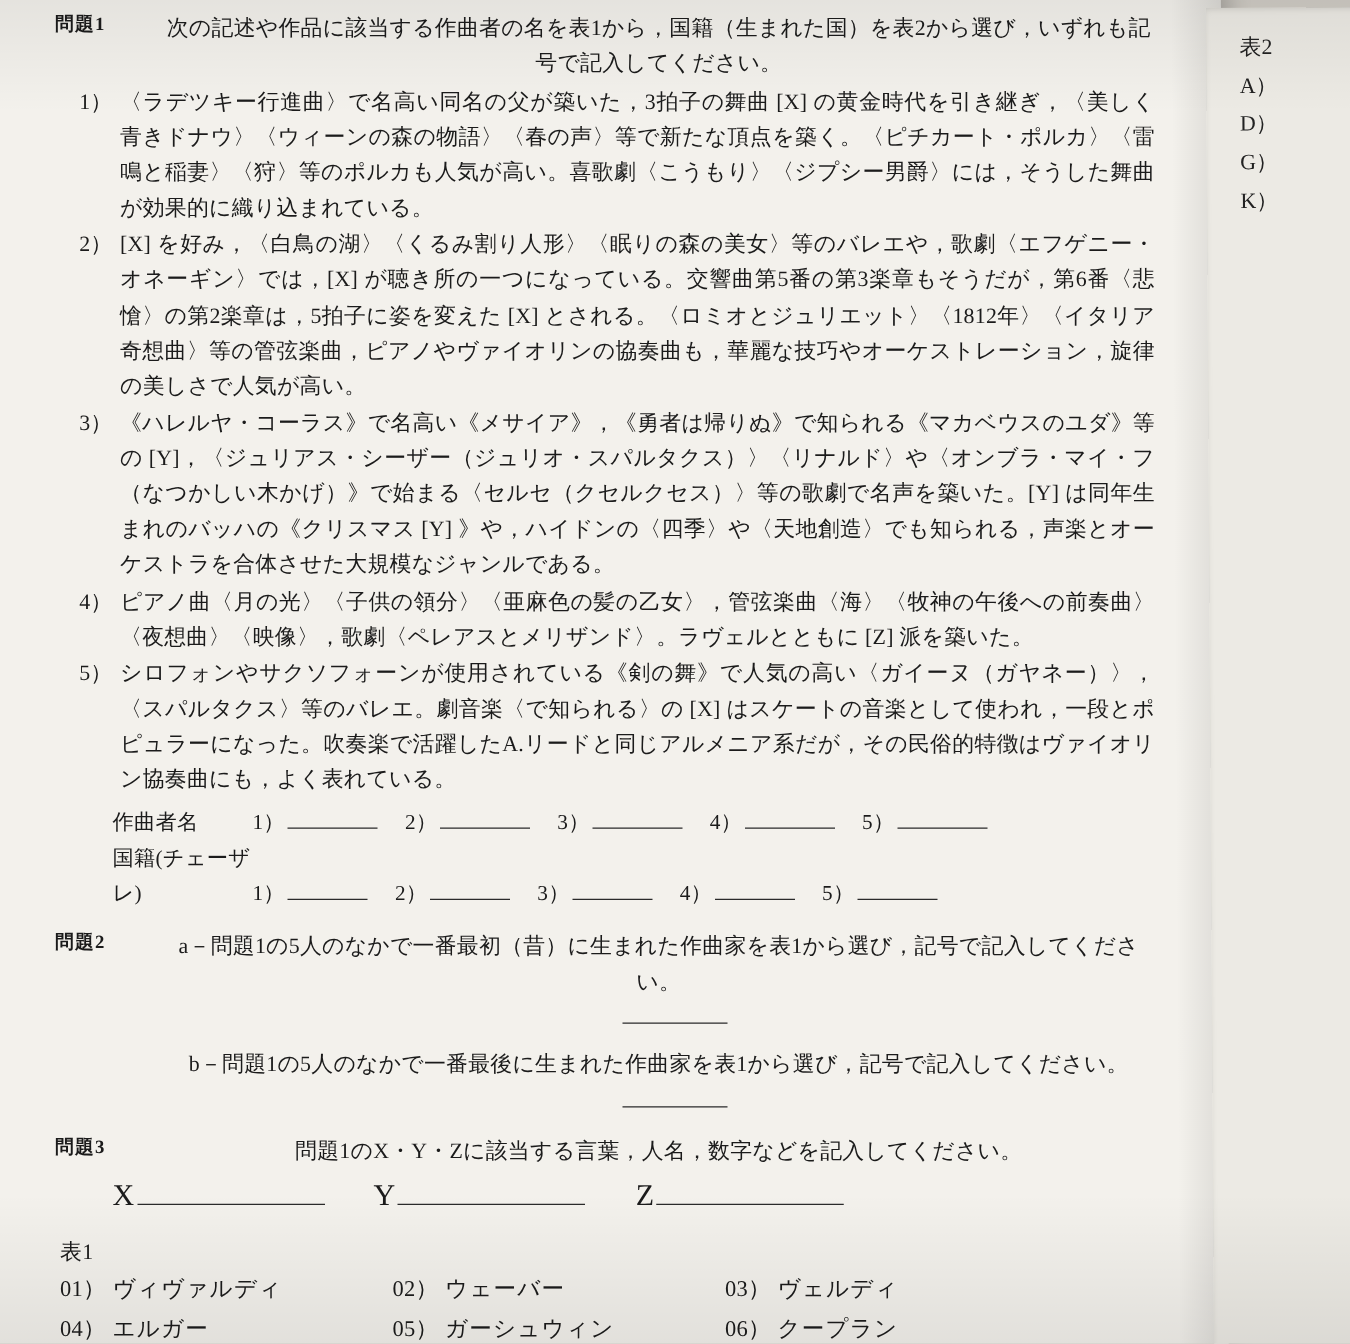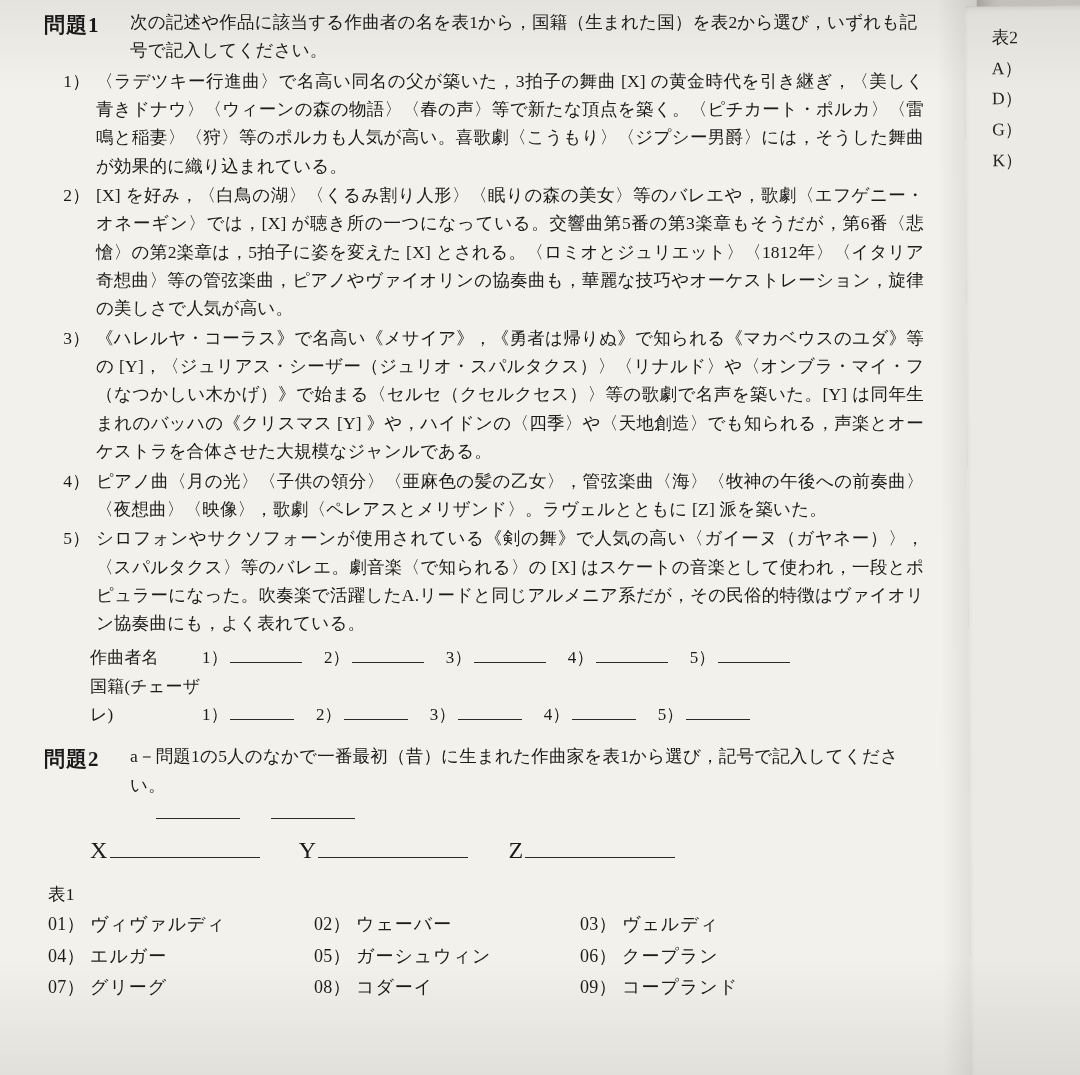--- a/index.html
+++ b/index.html
@@ -63,26 +63,26 @@
     width: 880px;
     color: #1b1b1b;
     font-size: 17.5px;
     line-height: 1.62;
     letter-spacing: 0.2px;
   }
 
   .qblock { display: flex; align-items: flex-start; margin-bottom: 2px; }
   .qlabel {
     flex: 0 0 auto;
-    font-size: 21px;
+    font-size: 15px;
     font-weight: 600;
     width: 86px;
     letter-spacing: 1px;
   }
-  .qbody { flex: 1 1 auto; }
+  .qbody { flex: 1 1 auto; text-align: center; }
 
   .items { margin-top: 2px; }
   .item { display: flex; align-items: flex-start; margin-top: 1px; }
   .inum { flex: 0 0 auto; width: 46px; text-align: right; padding-right: 6px; }
   .itext { flex: 1 1 auto; text-align: justify; }
 
   .answer-rows { margin-top: 6px; margin-left: 46px; font-size: 17px; }
   .answer-row { display: flex; align-items: flex-end; gap: 0px; margin-top: 2px; }
   .ar-label { width: 112px; }
   .ablank { display: inline-block; }
@@ -179,24 +179,29 @@
         <span style="width:22px"></span>
         <span class="ablank"><span class="n">5）</span><span class="ul w64"></span></span>
       </div>
     </div>
 
     <div class="qblock" style="margin-top:14px">
       <div class="qlabel">問題2</div>
       <div class="qbody">
         <div>a－問題1の5人のなかで一番最初（昔）に生まれた作曲家を表1から選び，記号で記入してください。</div>
         <div class="shortline"></div>
+        <div style="margin-top:10px">b－問題1の5人のなかで一番最後に生まれた作曲家を表1から選び，記号で記入してください。</div>
         <div class="shortline"></div>
       </div>
     </div>
 
+    <div class="qblock" style="margin-top:12px">
+      <div class="qlabel">問題3</div>
+      <div class="qbody">問題1のX・Y・Zに該当する言葉，人名，数字などを記入してください。</div>
+    </div>
     <div class="xyz">
       <span class="lbl">X</span><span class="ul-long"></span>
       <span class="lbl">Y</span><span class="ul-long"></span>
       <span class="lbl">Z</span><span class="ul-long"></span>
     </div>
 
     <div class="tbl-title">表1</div>
     <div class="tbl">
       <div class="trow">
         <div class="cell">

